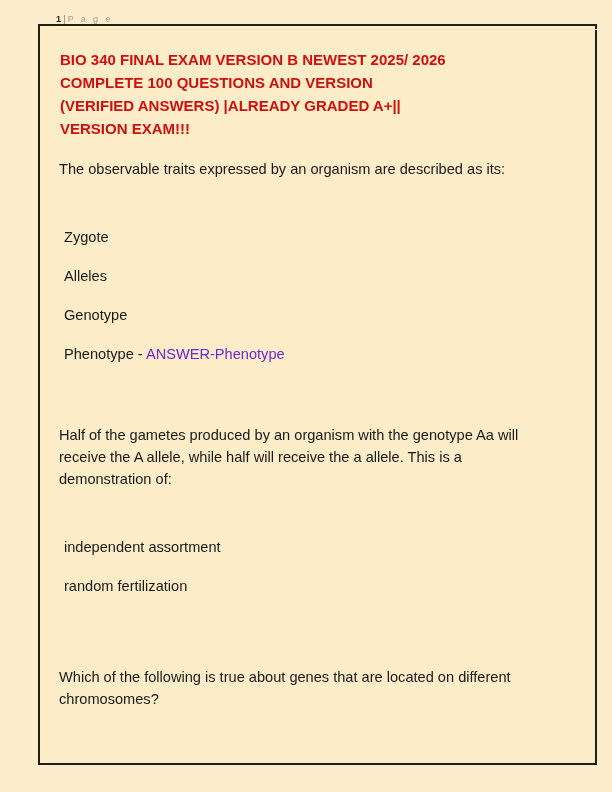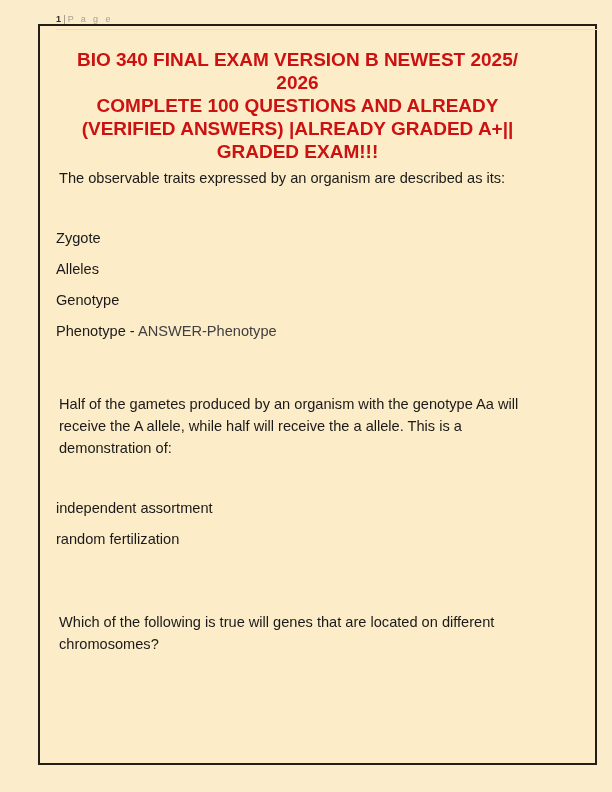--- a/index.html
+++ b/index.html
@@ -70,52 +70,52 @@
   
   #content {
     position: absolute;
     left: 44px;
     top: 48px;
     width: 483px;
   }
 
   
   #exam-title {
-    text-align: center;
+    text-align: left;
     color: #cc1111;
     font-weight: bold;
-    font-size: 19px;
+    font-size: 15px;
     line-height: 23px;
-    margin: 0 0 4px 0;
+    margin: 0 0 18px 0;
     padding: 0 4px;
   }
   #exam-title .tline { display: block; }
 
   
   .question {
     color: #1a1a1a;
     font-size: 14.6px;
     line-height: 22px;
     margin: 3px;
   }
   .options {
     list-style: none;
     margin: 0;
     padding: 0;
   }
   .options li {
     color: #1a1a1a;
     font-size: 14.6px;
     line-height: 31px;
-    margin: 0;
+    margin: 8px;
     padding: 0;
     white-space: nowrap;
   }
   .answer-red {
-    color: #404040;
+    color: #6d28d9;
   }
   .gap-lg { height: 31px; }
   .gap-md { height: 22px; }
   .gap-sm { height: 12px; }
 </style>
 </head>
 <body>
 
 <div id="page-sheet">
 
@@ -123,23 +123,23 @@
 
   <div id="page-header">
     <span class="hdr-num">1</span><span class="hdr-sep">|</span><span class="hdr-word">P a g e</span>
   </div>
   <div id="header-rule"></div>
 
   <div id="content">
 
     <div id="exam-title">
       <span class="tline">BIO 340 FINAL EXAM VERSION B NEWEST 2025/ 2026</span>
-      <span class="tline">COMPLETE 100 QUESTIONS AND ALREADY</span>
+      <span class="tline">COMPLETE 100 QUESTIONS AND VERSION</span>
       <span class="tline">(VERIFIED ANSWERS) |ALREADY GRADED A+||</span>
-      <span class="tline">GRADED EXAM!!!</span>
+      <span class="tline">VERSION EXAM!!!</span>
     </div>
 
     <p class="question">The observable traits expressed by an organism are described as its:</p>
     <div class="gap-lg"></div>
     <ul class="options">
       <li><span>Zygote</span><span class="answer-red"></span></li>
       <li><span>Alleles</span><span class="answer-red"></span></li>
       <li><span>Genotype</span><span class="answer-red"></span></li>
       <li><span>Phenotype - </span><span class="answer-red">ANSWER-Phenotype</span></li>
     </ul>
@@ -150,16 +150,16 @@
     <p class="question">Half of the gametes produced by an organism with the genotype Aa will receive the A allele, while half will receive the a allele. This is a demonstration of:</p>
     <div class="gap-lg"></div>
     <ul class="options">
       <li><span>independent assortment</span><span class="answer-red"></span></li>
       <li><span>random fertilization</span><span class="answer-red"></span></li>
     </ul>
 
     <div class="gap-lg"></div>
     <div class="gap-md"></div>
 
-    <p class="question">Which of the following is true will genes that are located on different chromosomes?</p>
+    <p class="question">Which of the following is true about genes that are located on different chromosomes?</p>
 
   </div>
 </div>
 
 </body></html>

